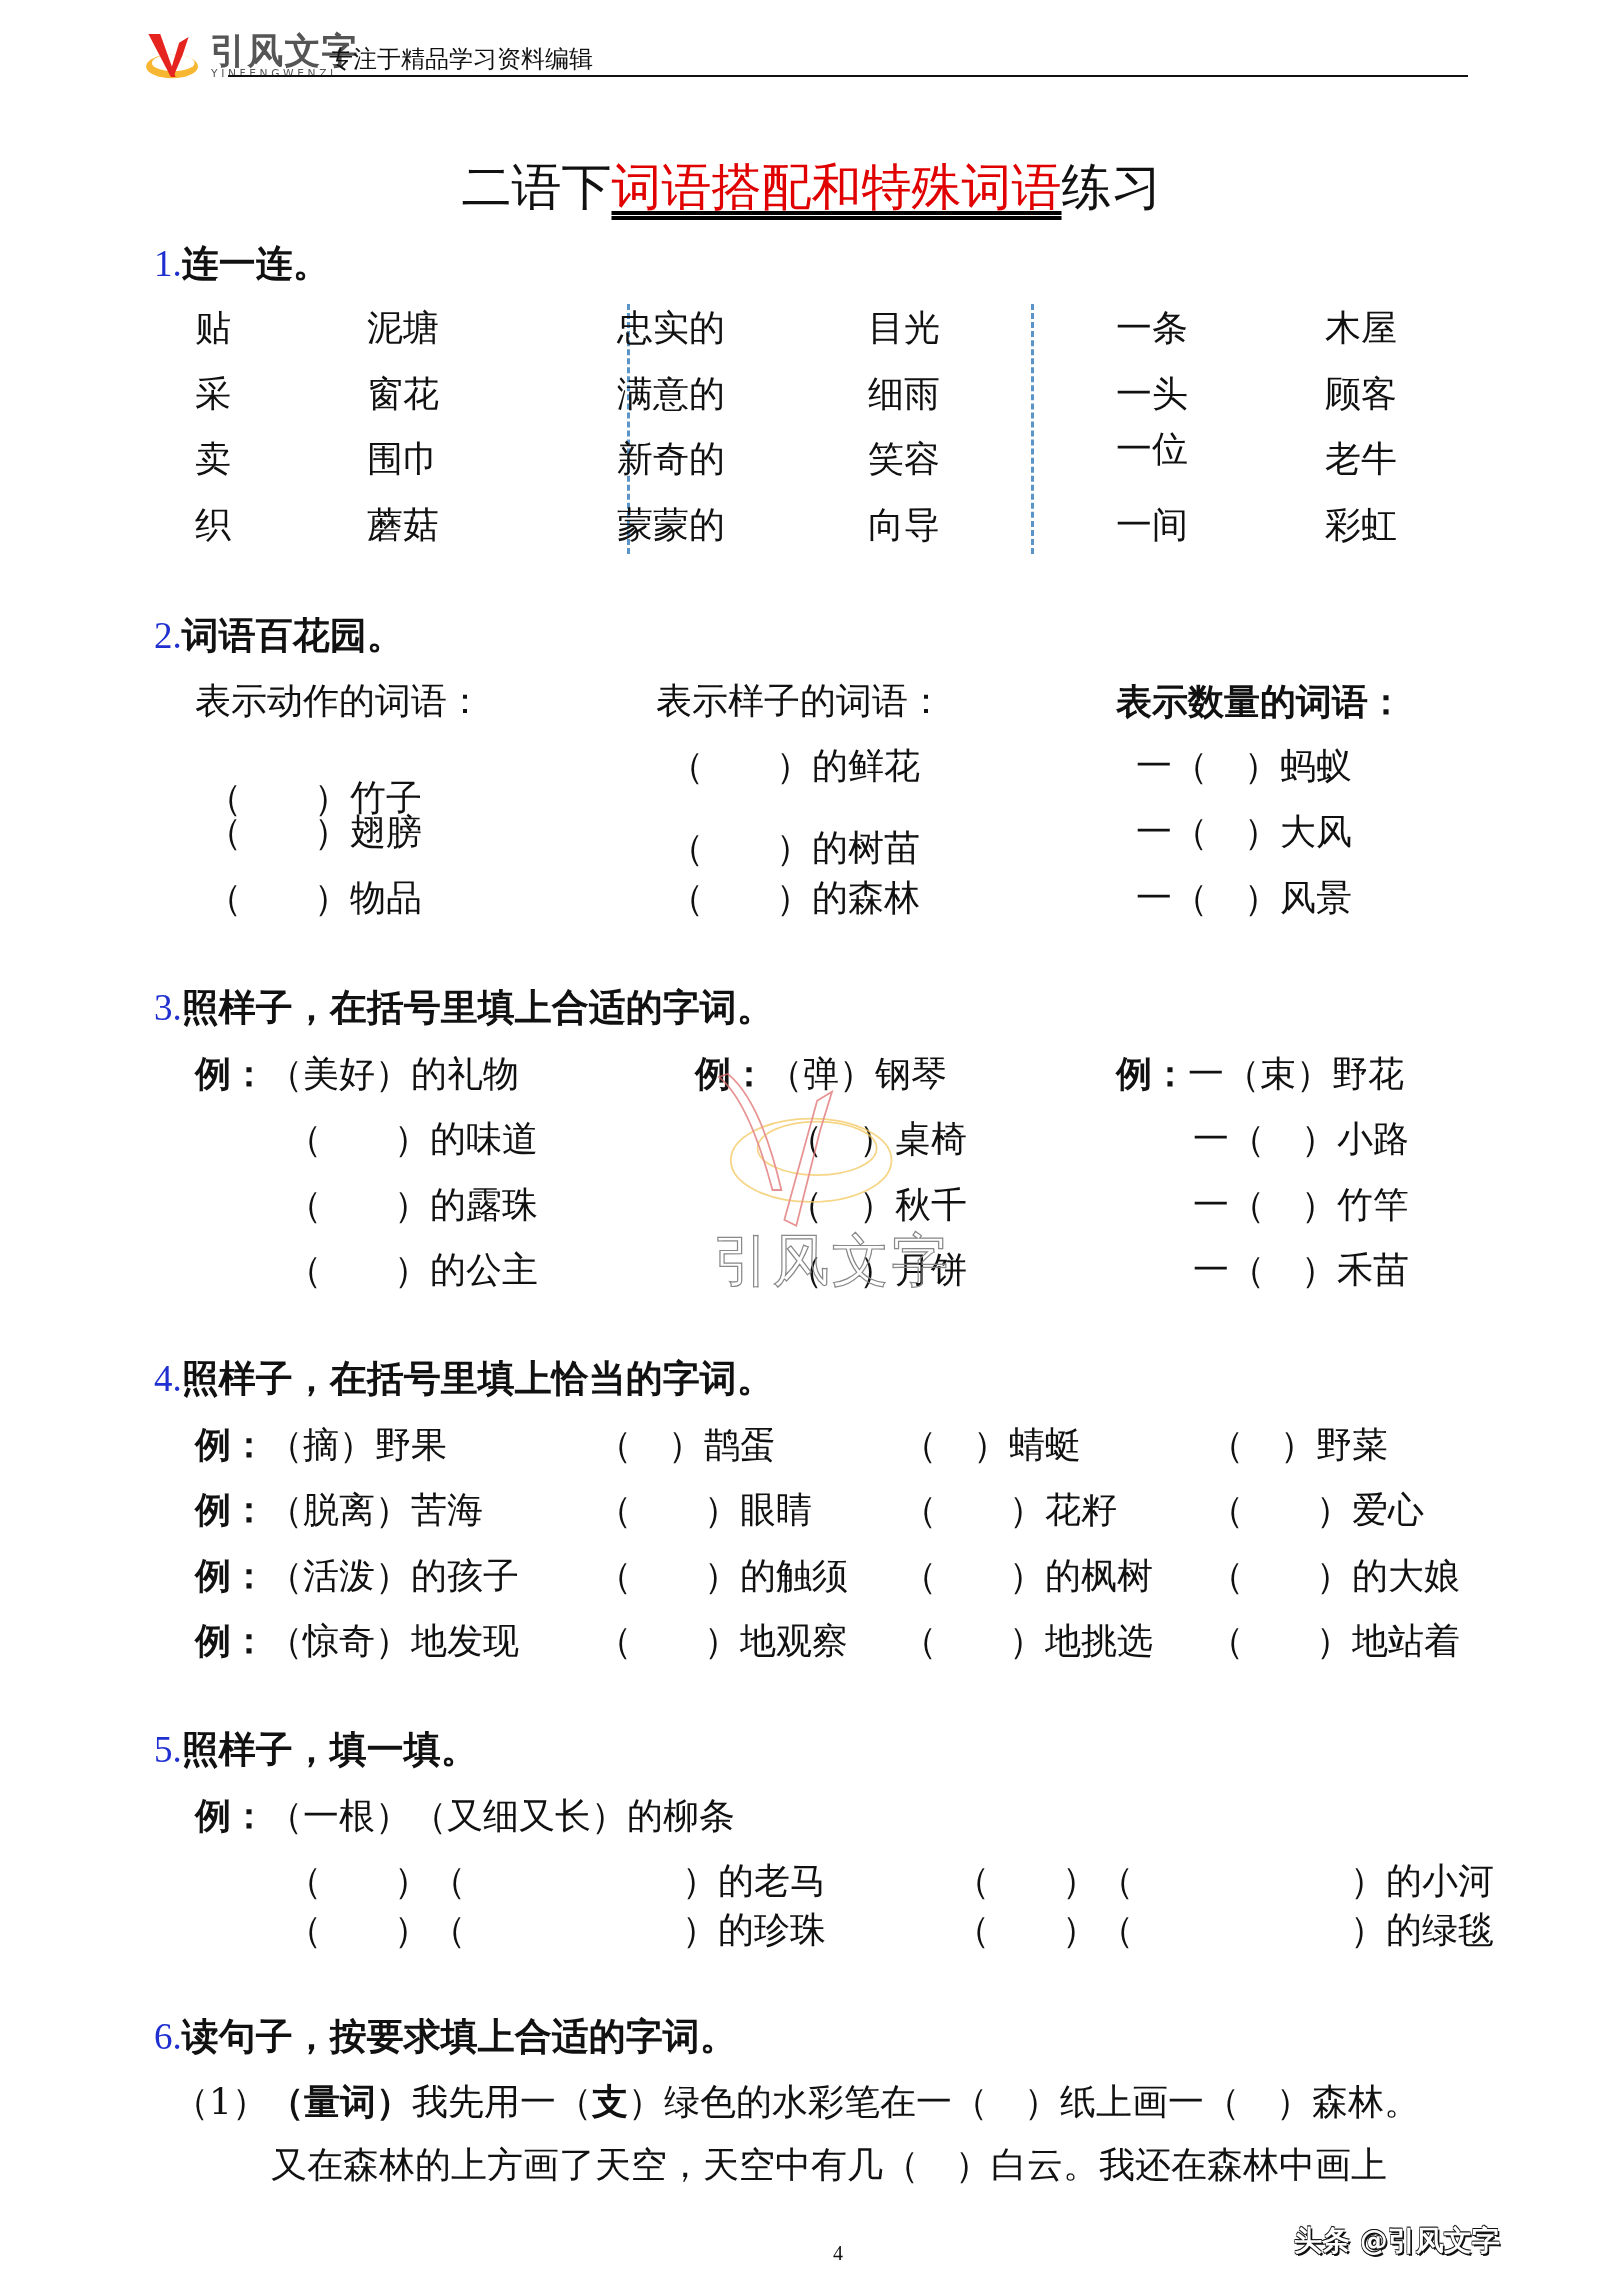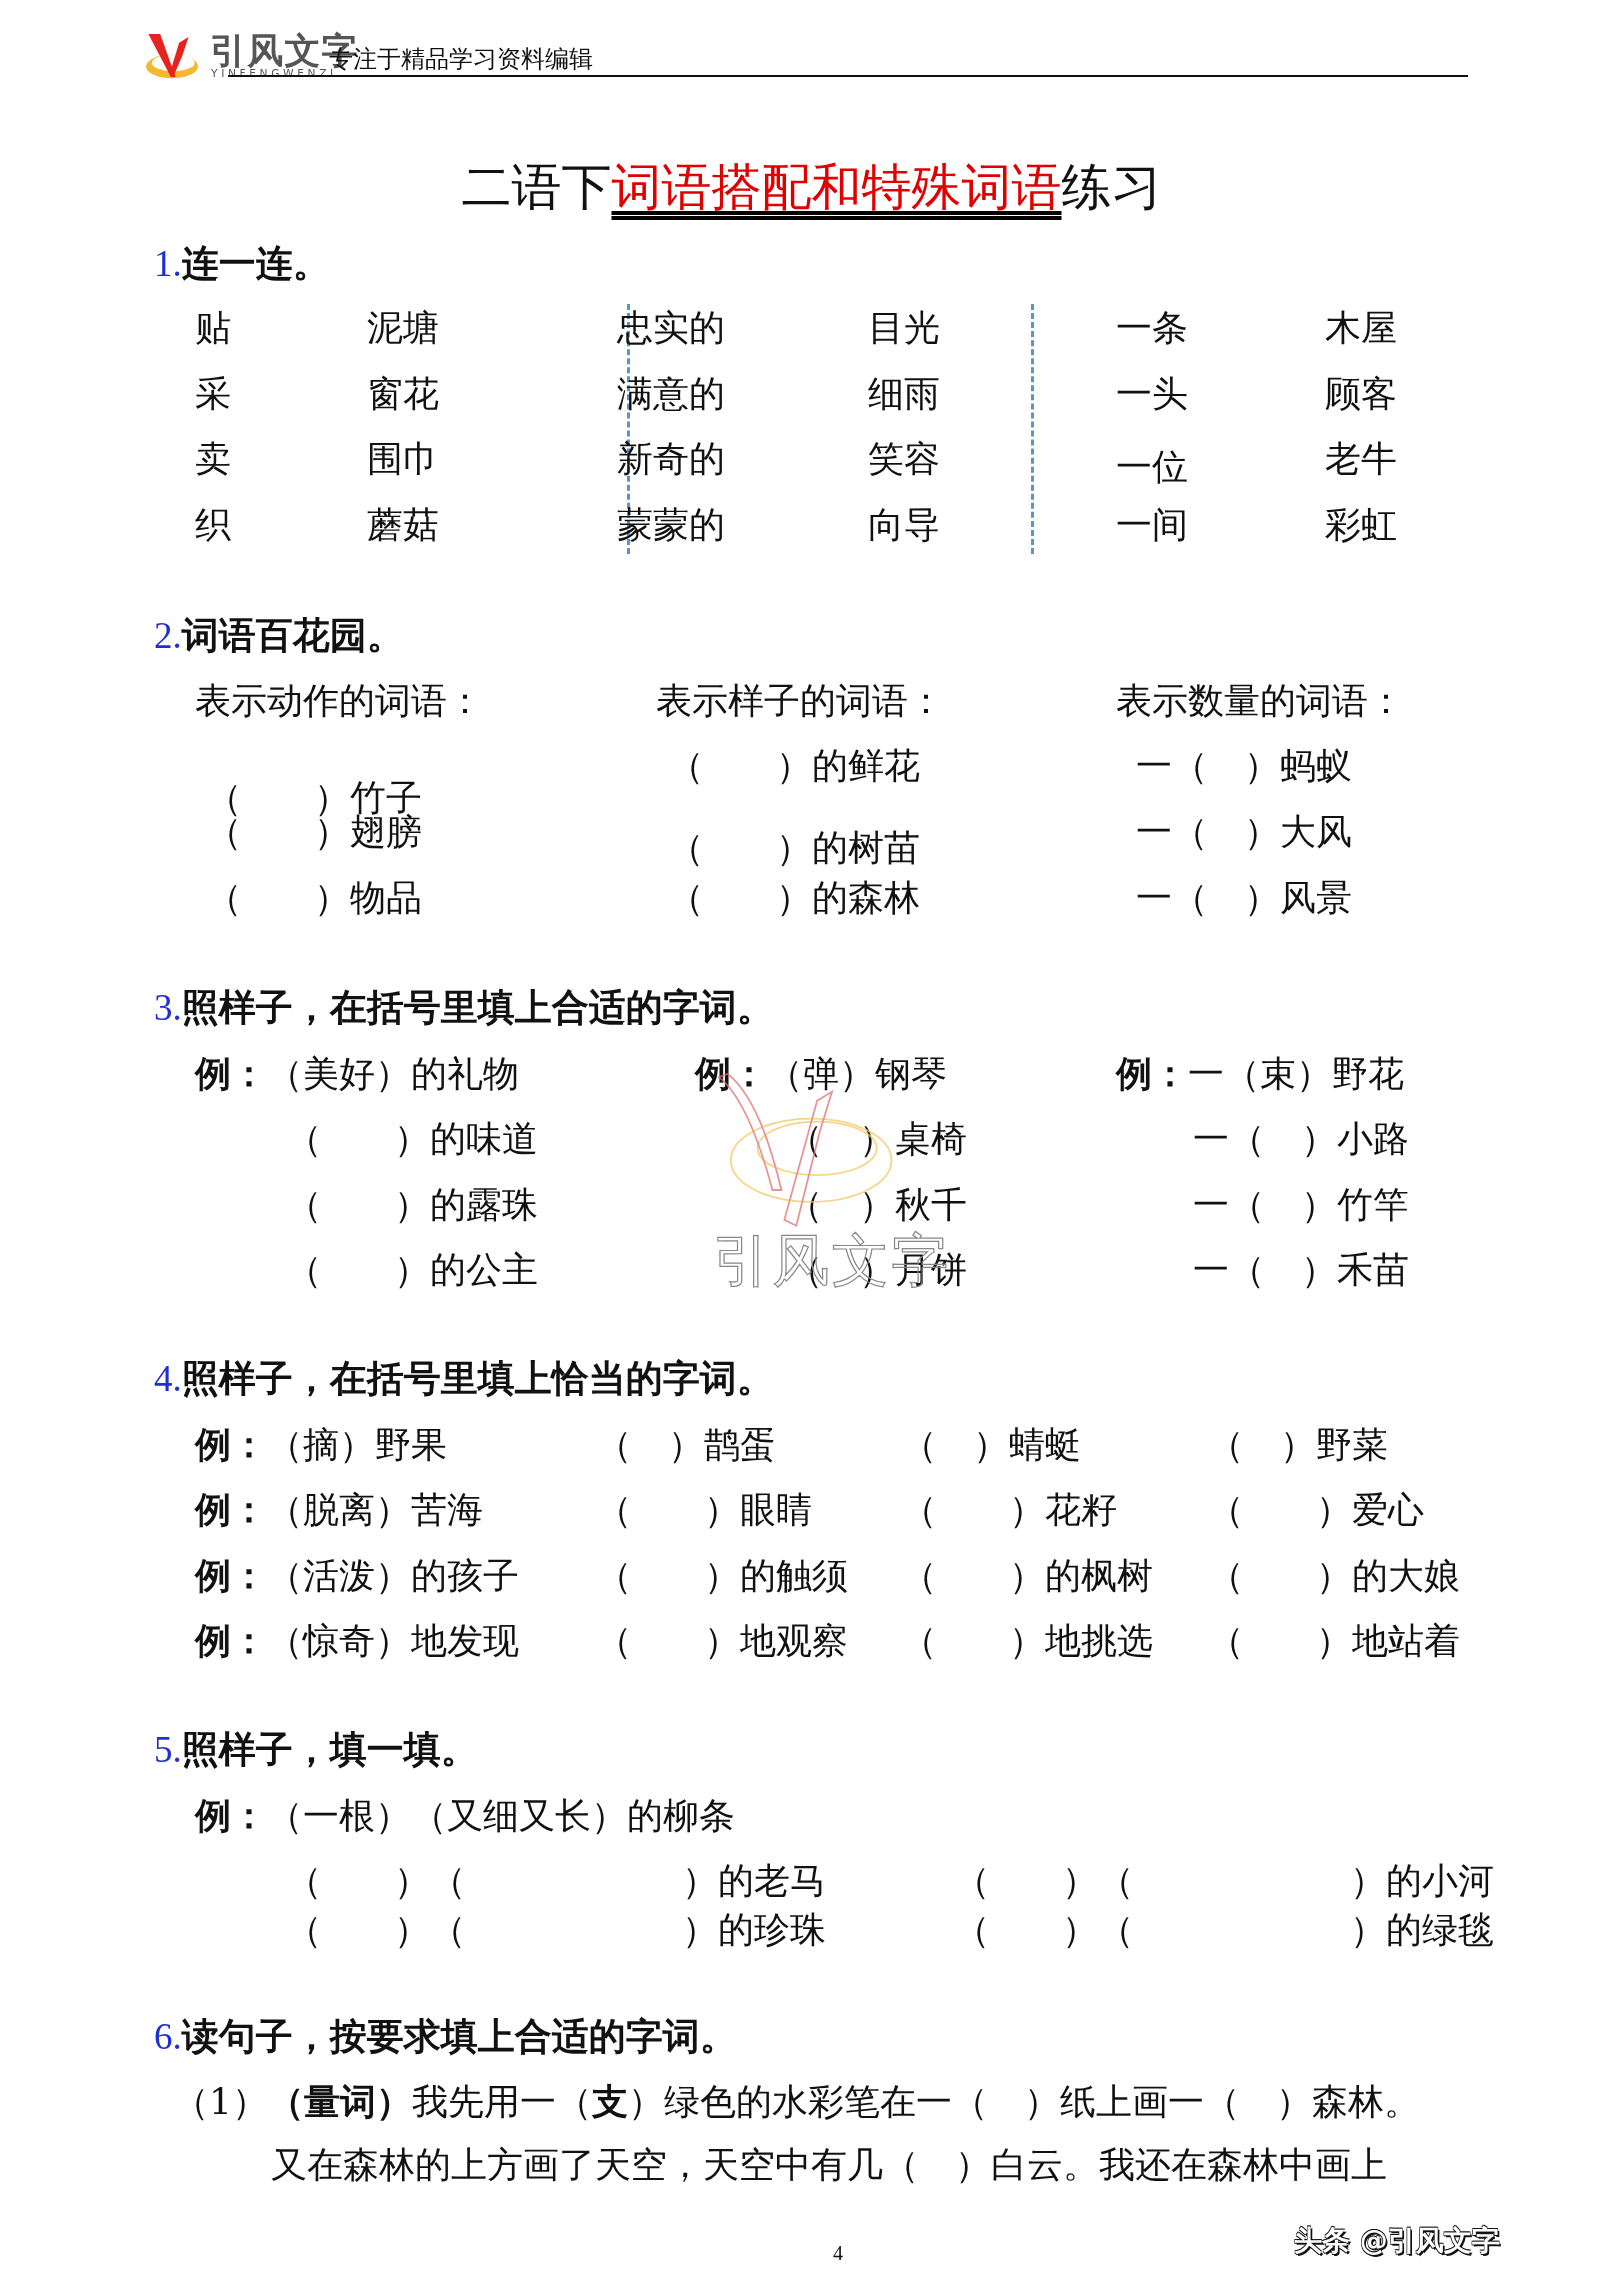--- a/index.html
+++ b/index.html
@@ -67,33 +67,33 @@
 <div class="abs t" style="left:617px;top:441px;">新奇的</div>
 <div class="abs t" style="left:617px;top:507px;">蒙蒙的</div>
 <div class="abs t" style="left:868px;top:310px;">目光</div>
 <div class="abs t" style="left:868px;top:376px;">细雨</div>
 <div class="abs t" style="left:868px;top:441px;">笑容</div>
 <div class="abs t" style="left:868px;top:507px;">向导</div>
 <div class="vdash" style="left:1031px;top:304px;height:250px;"></div>
 
 <div class="abs t" style="left:1116px;top:310px;">一条</div>
 <div class="abs t" style="left:1116px;top:376px;">一头</div>
-<div class="abs t" style="left:1116px;top:449px;">一位</div>
+<div class="abs t" style="left:1116px;top:431px;">一位</div>
 <div class="abs t" style="left:1116px;top:507px;">一间</div>
 <div class="abs t" style="left:1325px;top:310px;">木屋</div>
 <div class="abs t" style="left:1325px;top:376px;">顾客</div>
 <div class="abs t" style="left:1325px;top:441px;">老牛</div>
 <div class="abs t" style="left:1325px;top:507px;">彩虹</div>
 
 <div class="abs hd" style="left:154px;top:617px;">
   <span class="num">2.</span><span>词语百花园。</span>
 </div>
 <div class="abs t" style="left:195px;top:683px;">表示动作的词语：</div>
 <div class="abs t" style="left:656px;top:683px;">表示样子的词语：</div>
-<div class="abs t" style="left:1116px;top:683px;">表示数量的词语：</div>
+<div class="abs t" style="left:1116px;top:683px;font-weight:bold;">表示数量的词语：</div>
 <div class="abs t" style="left:206px;top:748px;margin-top:32px;">（　　）竹子</div>
 <div class="abs t" style="left:206px;top:814px;">（　　）翅膀</div>
 <div class="abs t" style="left:206px;top:880px;">（　　）物品</div>
 <div class="abs t" style="left:668px;top:748px;">（　　）的鲜花</div>
 <div class="abs t" style="left:668px;top:830px;">（　　）的树苗</div>
 <div class="abs t" style="left:668px;top:880px;">（　　）的森林</div>
 <div class="abs t" style="left:1136px;top:748px;">一（　）蚂蚁</div>
 <div class="abs t" style="left:1136px;top:814px;">一（　）大风</div>
 <div class="abs t" style="left:1136px;top:880px;">一（　）风景</div>
 

